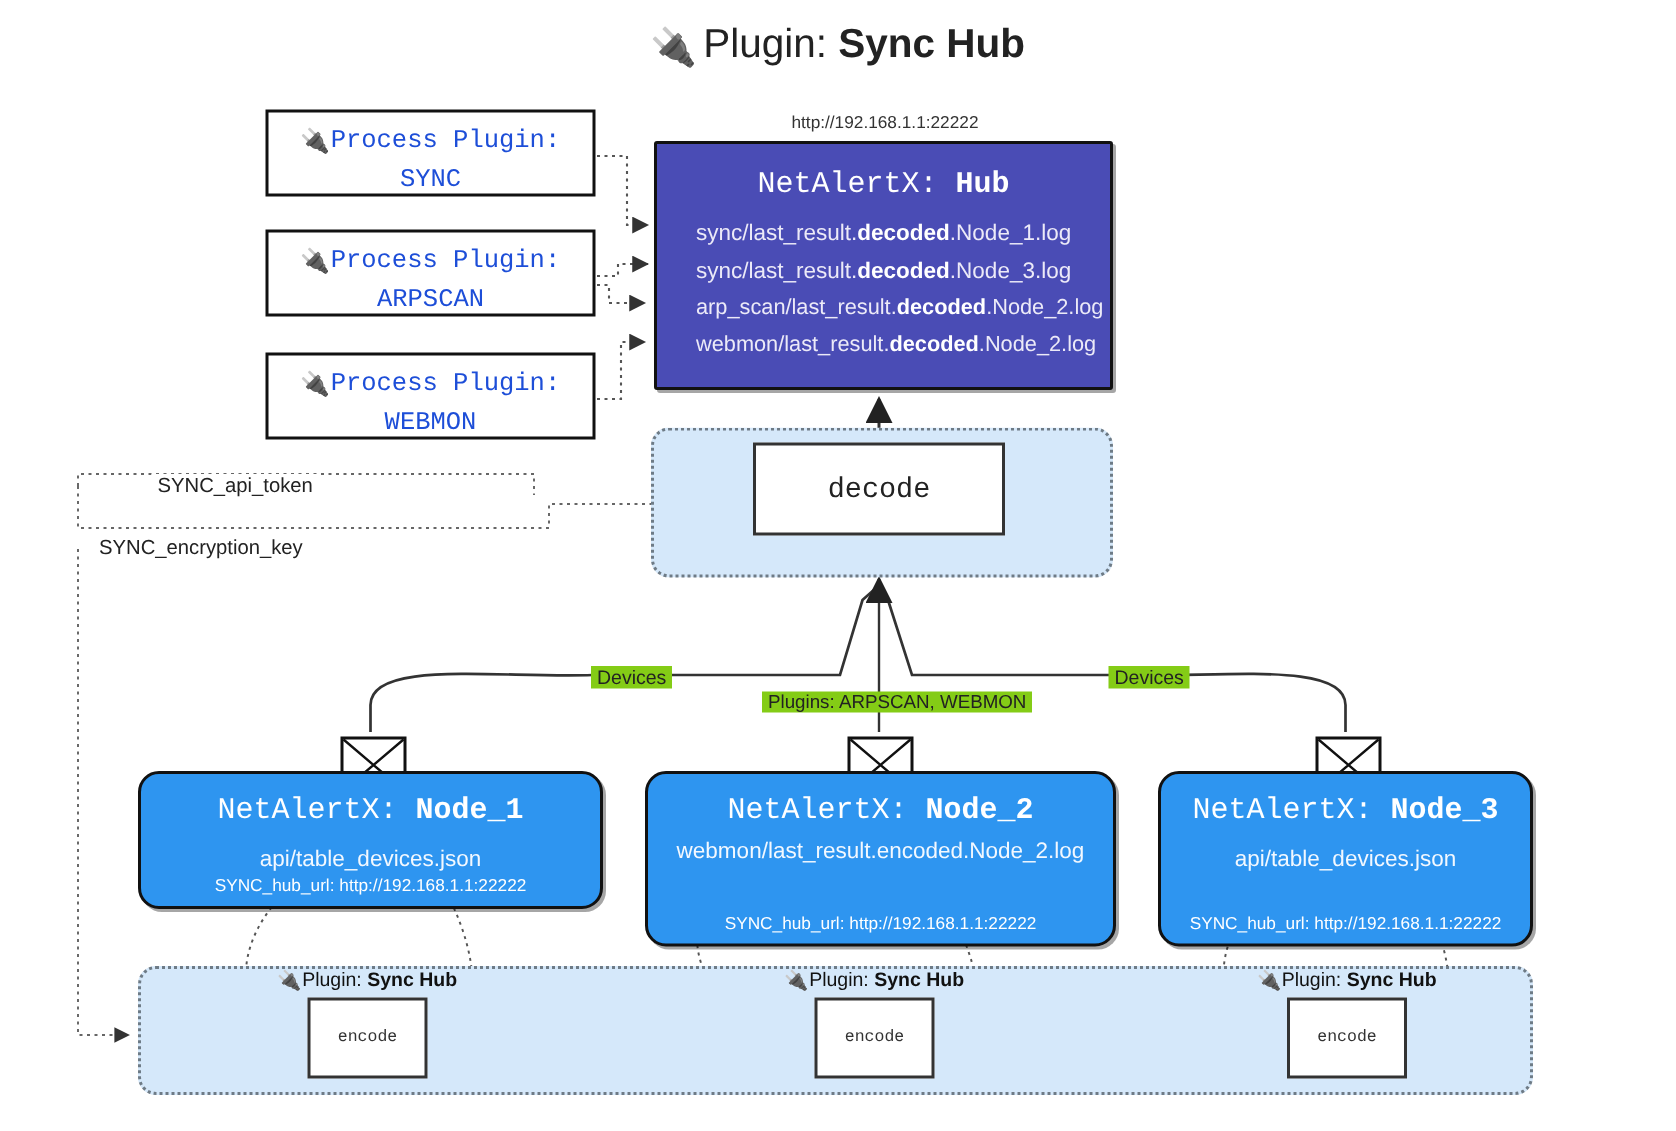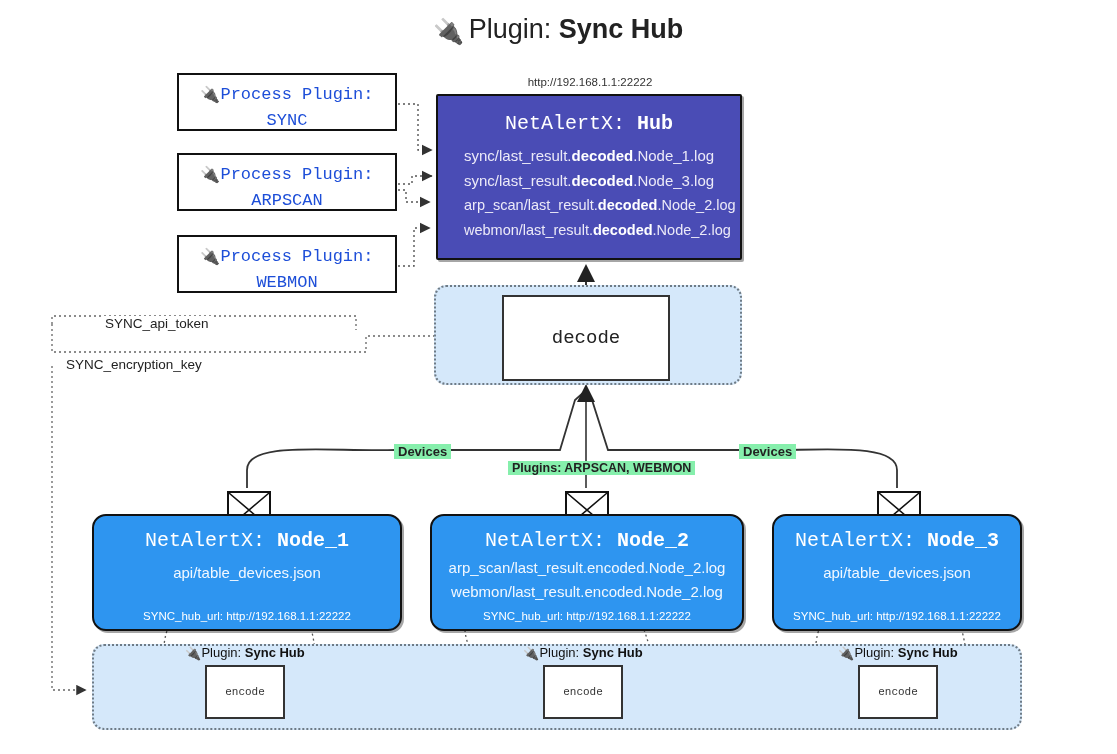--- a/index.html
+++ b/index.html
@@ -30,46 +30,46 @@
   #hub .hname b{font-weight:bold;}
   #hub .rows{margin-top:8px;}
   #hub .row{font-size:15px;color:#eceaf8;text-align:left;padding-left:26px;
        line-height:25px;white-space:nowrap;}
   #hub .row b{font-weight:bold;color:#fff;}
   #hub .row.small{font-size:14.5px;}
 
   
   #decode-wrap{left:434px;top:285px;width:308px;height:100px;background:#d5e8fa;
        border:2px dotted #6e7b86;border-radius:12px;}
-  #decode{left:502px;top:295px;width:168px;height:86px;background:#fff;border:2px solid #333;
+  #decode{left:502px;top:295px;width:168px;height:62px;background:#fff;border:2px solid #333;
        display:flex;align-items:center;justify-content:center;
        font-family:"Liberation Mono","DejaVu Sans Mono",monospace;font-size:19px;color:#222;}
 
   
   .keylabel{font-size:13.5px;color:#222;background:#fff;padding:0 4px;}
   #k-token{left:101px;top:316px;}
   #k-enc{left:62px;top:357px;}
 
   
-  .elabel{font-size:13px;color:#222;background:#86efac;padding:0 4px;white-space:nowrap;font-weight:bold;}
+  .elabel{font-size:13px;color:#222;background:#84cc16;padding:0 4px;white-space:nowrap;}
   #e-dev1{left:394px;top:444px;}
   #e-dev2{left:739px;top:444px;}
   #e-plug{left:508px;top:461px;font-size:12.5px;}
 
   
   .nodebox{background:#2e95f0;border:2px solid #111;border-radius:14px;
        box-shadow:2px 2px 0 rgba(0,0,0,.35);text-align:center;}
   .nodebox .nname{font-family:"Liberation Mono","DejaVu Sans Mono",monospace;
        font-size:20px;color:#fff;margin-top:13px;}
   .nodebox .nname b{font-weight:bold;}
   .nodebox .nline{font-size:15px;color:#f2f8ff;margin-top:12px;white-space:nowrap;}
   .nodebox .nline.tight{margin-top:7px;}
   .nodebox .nurl{font-size:11.5px;color:#ffffff;position:absolute;left:0;right:0;bottom:7px;}
 
-  #node1{left:92px;top:514px;width:310px;height:117px;}
+  #node1{left:92px;top:514px;width:310px;height:92px;}
   #node2{left:430px;top:514px;width:314px;height:117px;}
   #node3{left:772px;top:514px;width:250px;height:117px;}
 
   
   #band{left:92px;top:644px;width:930px;height:86px;background:#d5e8fa;
        border:2px dotted #6e7b86;border-radius:12px;}
   .sub{position:absolute;top:644px;height:86px;}
   .subtitle{position:absolute;left:0;right:0;top:1px;text-align:center;
        font-size:13px;color:#111;}
   .subtitle .plug{font-size:13px;vertical-align:-1px;}
@@ -203,21 +203,20 @@
       <span>NetAlertX: </span><b>Node_1</b>
     </div>
     <div class="nline">api/table_devices.json</div>
     <div class="nurl">SYNC_hub_url: http://192.168.1.1:22222</div>
   </div>
 
   <div class="node nodebox" id="node2">
     <div class="nname">
       <span>NetAlertX: </span><b>Node_2</b>
     </div>
-    <div class="nline tight">arp_scan/last_result.encoded.Node_2.log</div>
     <div class="nline tight">webmon/last_result.encoded.Node_2.log</div>
     <div class="nurl">SYNC_hub_url: http://192.168.1.1:22222</div>
   </div>
 
   <div class="node nodebox" id="node3">
     <div class="nname">
       <span>NetAlertX: </span><b>Node_3</b>
     </div>
     <div class="nline">api/table_devices.json</div>
     <div class="nurl">SYNC_hub_url: http://192.168.1.1:22222</div>

